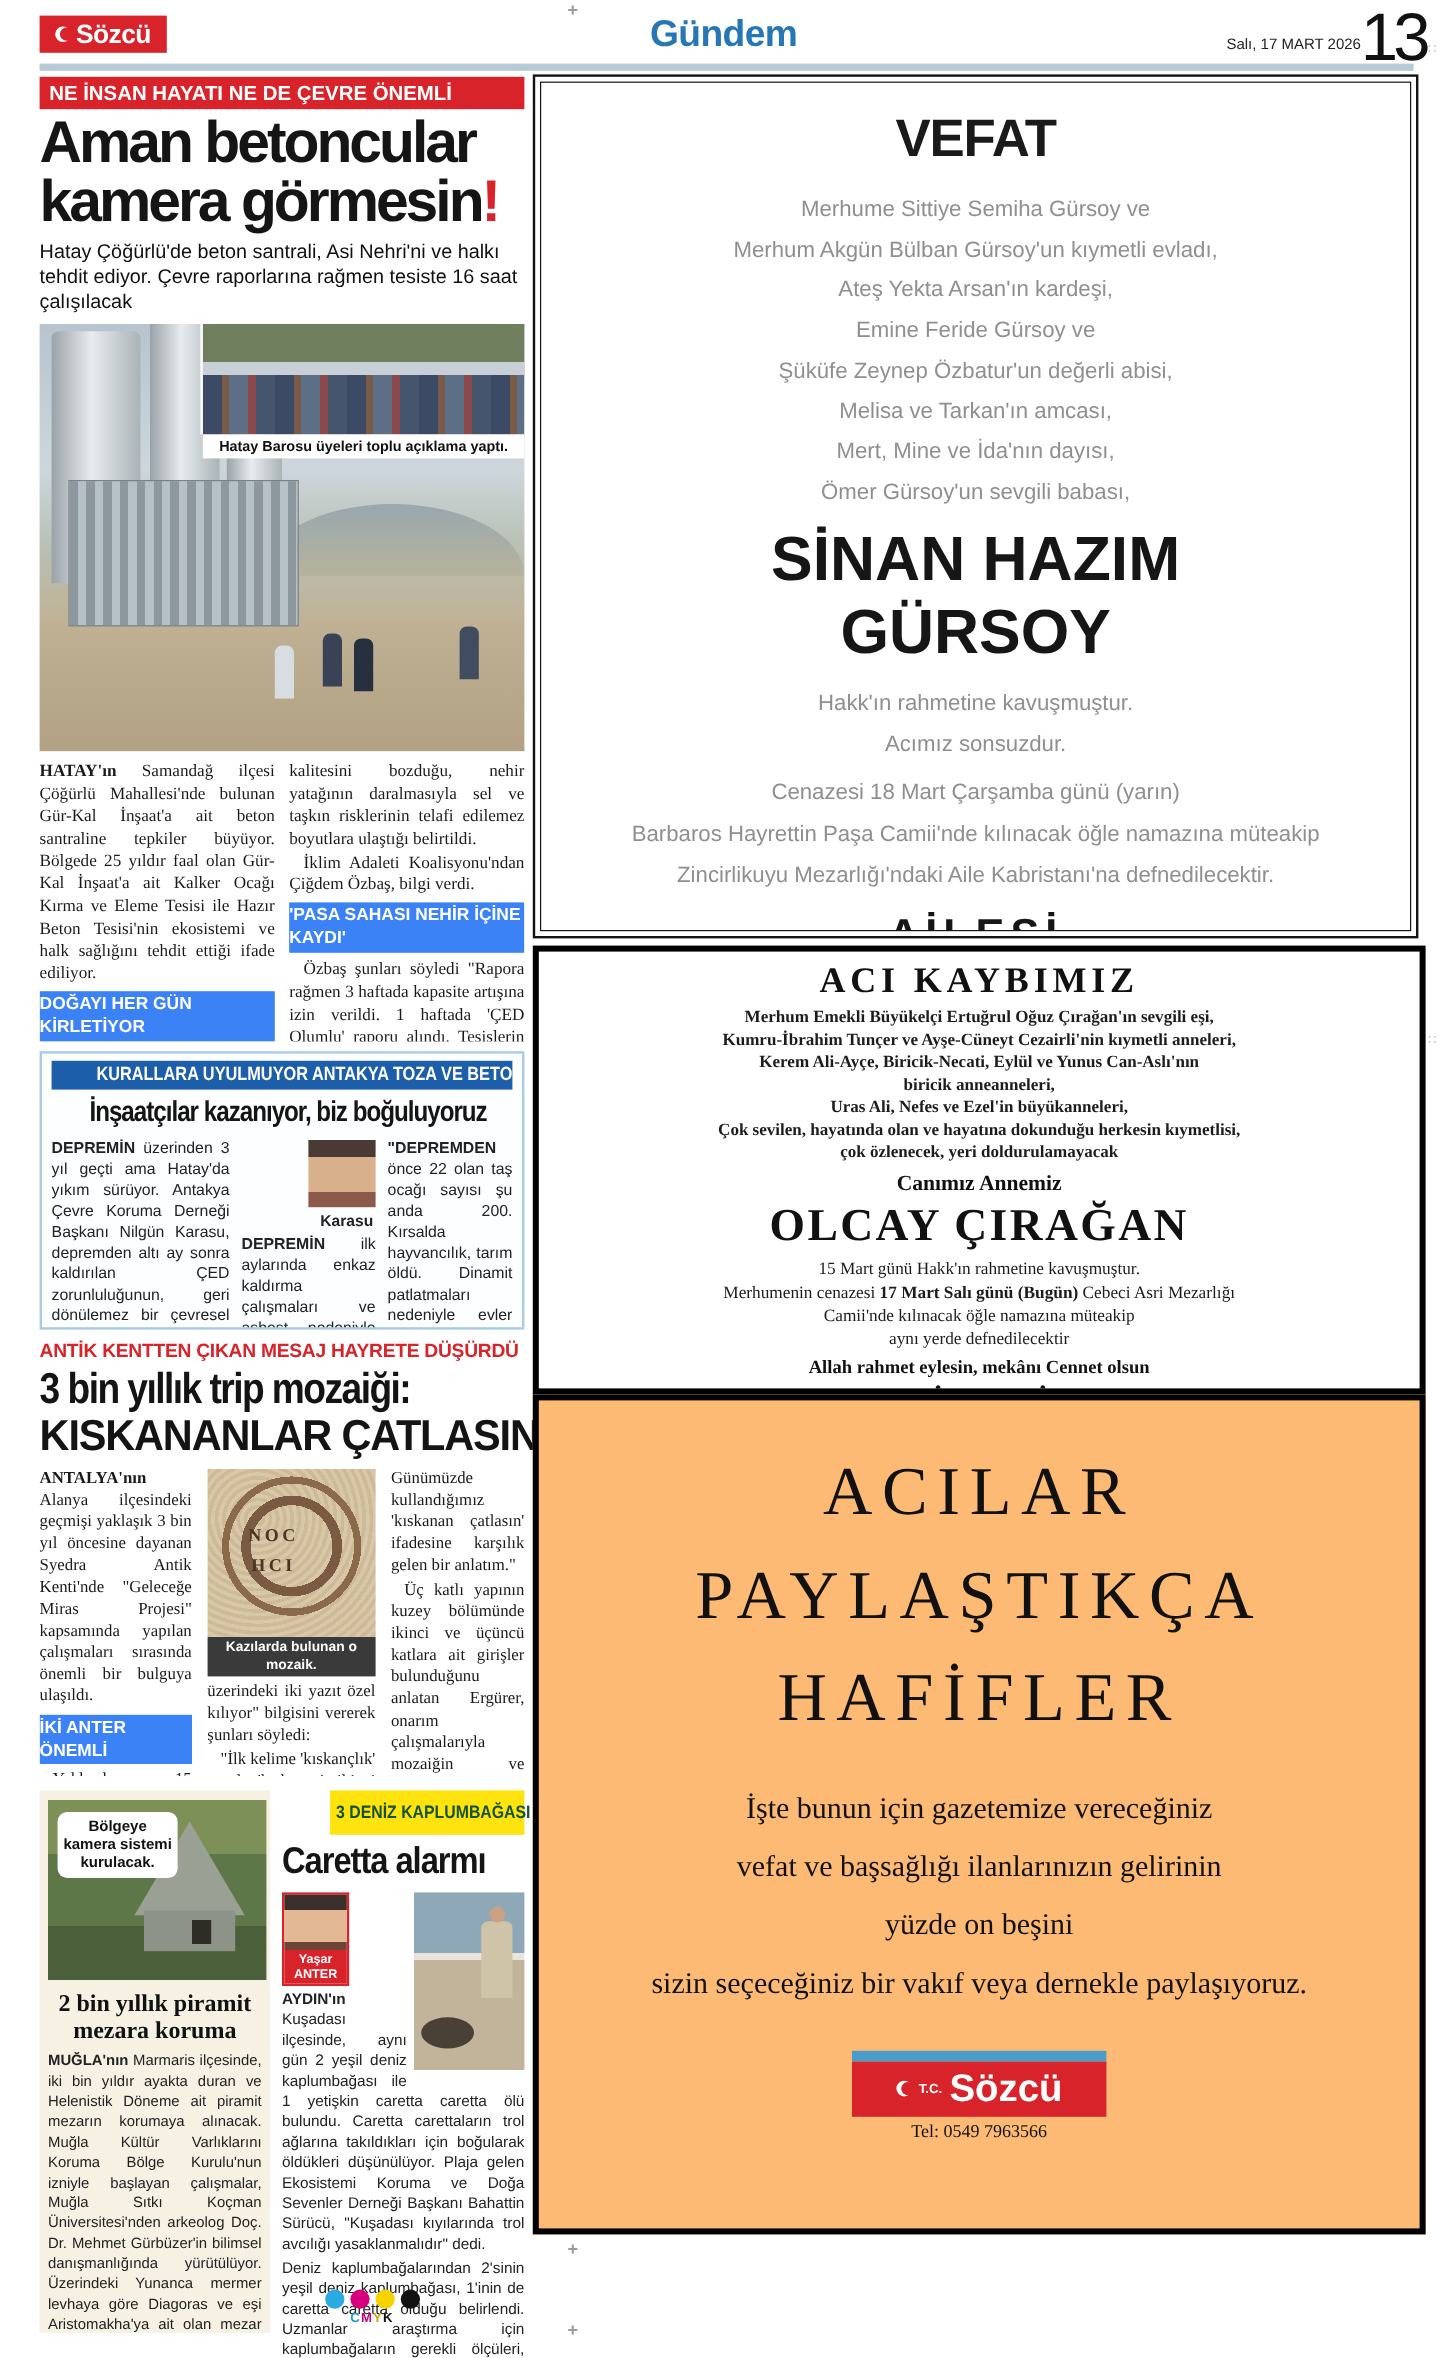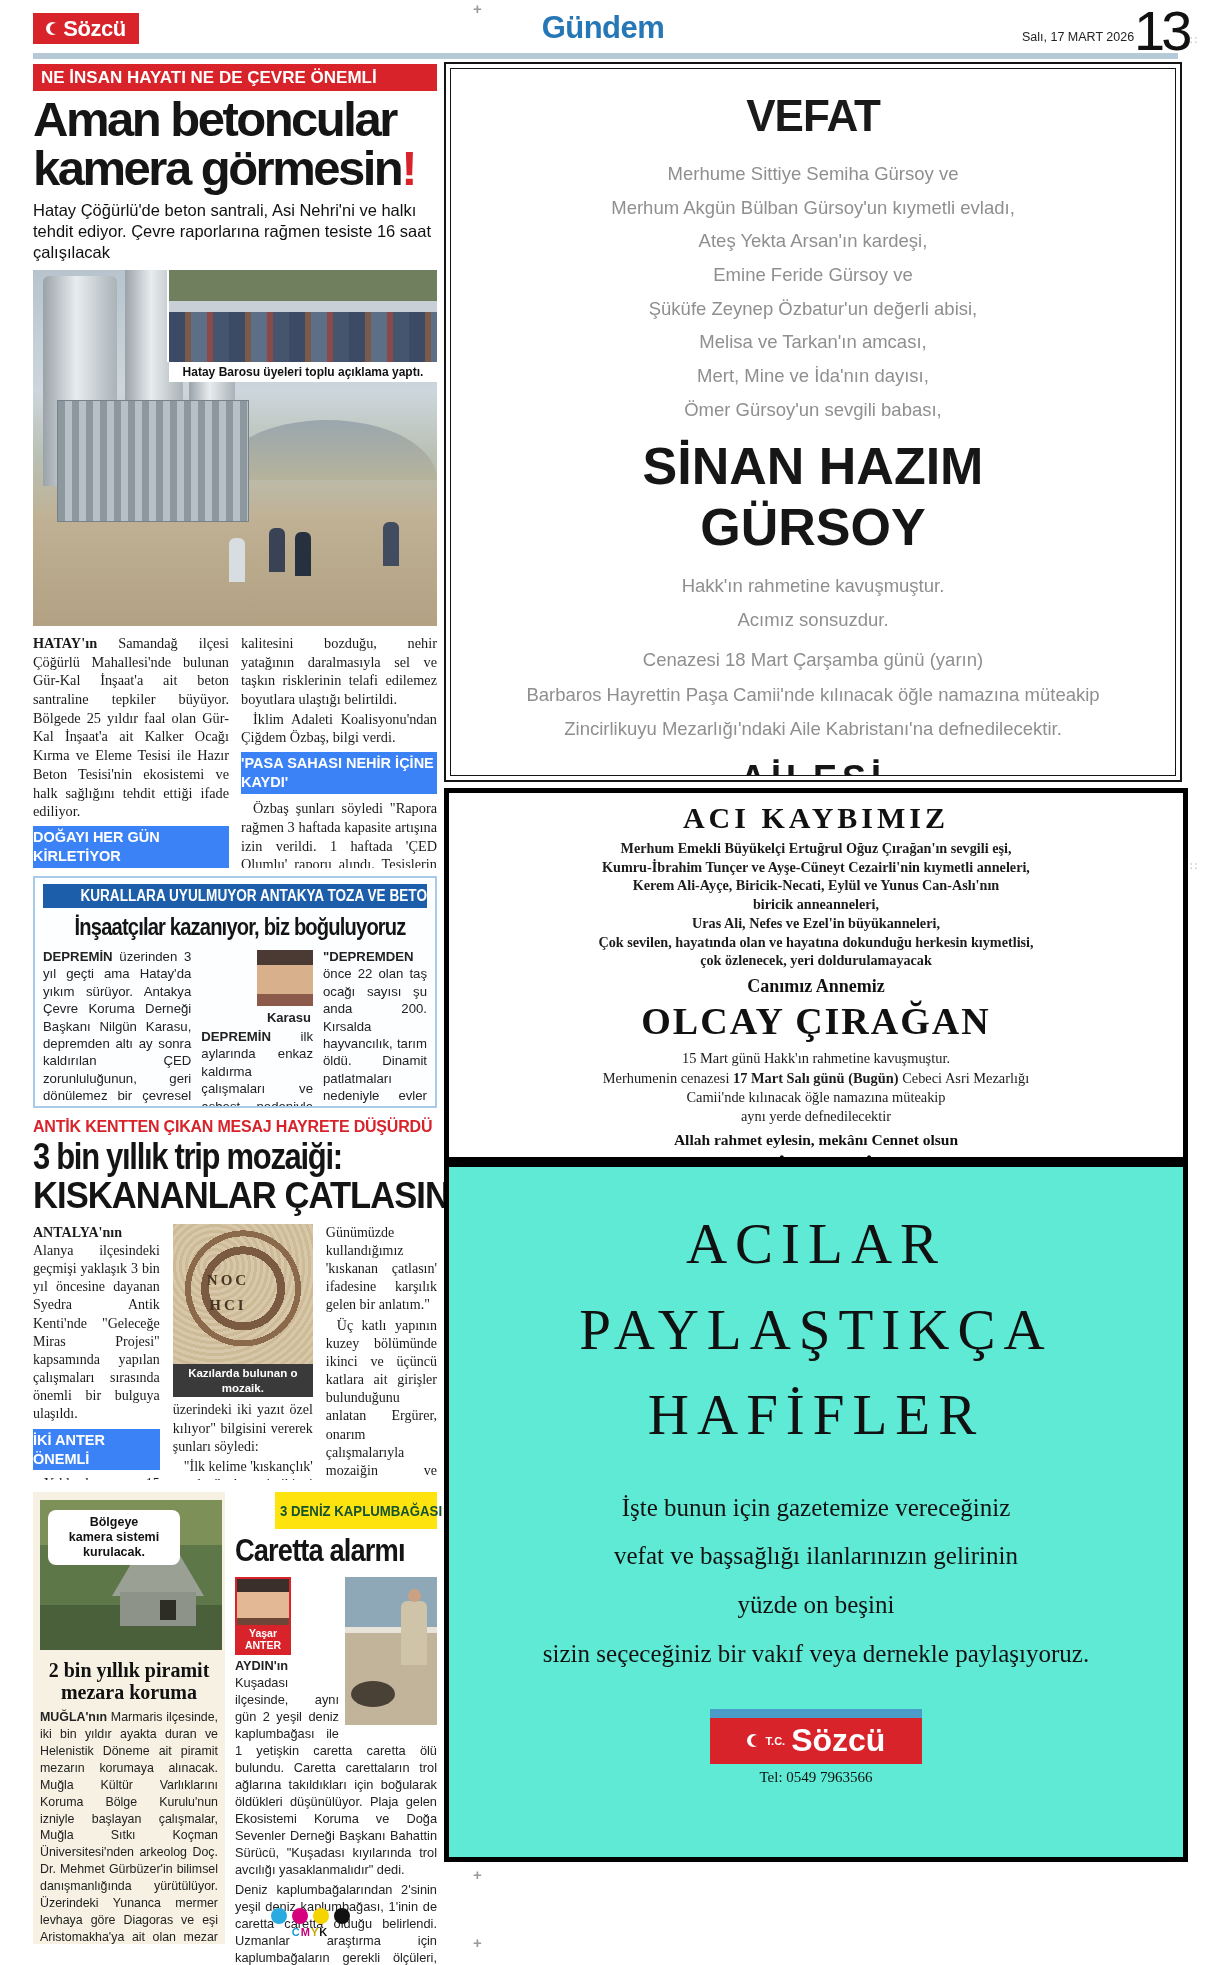--- a/index.html
+++ b/index.html
@@ -88,21 +88,21 @@
 
   .bottom-row{margin-top:12px;display:flex;gap:10px;align-items:flex-start;}
   .cream-box{width:182px;background:#f6f1e3;padding:8px 7px;height:436px;overflow:hidden;}
   .pyramid-photo{width:182px;height:150px;position:relative;overflow:hidden;
      background:linear-gradient(#7c9058 0 30%,#5d7748 30% 70%,#49603a 70%);}
   .pyr-shape{position:absolute;right:18px;top:18px;width:0;height:0;
      border-left:46px solid transparent;border-right:46px solid transparent;border-bottom:78px solid #9aa094;}
   .pyr-base{position:absolute;right:26px;top:92px;width:76px;height:34px;background:#8d9388;}
   .pyr-door{position:absolute;right:46px;top:100px;width:16px;height:20px;background:#2d2d26;}
   .photo-bubble{position:absolute;left:8px;top:10px;width:92px;background:#fff;border-radius:8px;
-     font-weight:bold;font-size:12.5px;text-align:center;padding:5px 20px;line-height:1.2;color:#111;}
+     font-weight:bold;font-size:12.5px;text-align:center;padding:5px 4px;line-height:1.2;color:#111;}
   .pyramid-headline{font-family:"Liberation Serif",serif;font-weight:bold;font-size:20px;
      text-align:center;line-height:1.12;margin:9px 0 6px;color:#111;}
   .pyramid-body{font-size:12.4px;line-height:1.36;text-align:justify;color:#222;}
 
   .caretta-col{width:202px;}
   .yellow-banner{background:#ffe30e;color:#14532d;font-weight:900;font-size:15px;padding:10px 5px;margin-left:40px;}
   .caretta-headline{font-size:31px;font-weight:900;letter-spacing:-1px;margin:4px 0 6px;color:#141414;}
   .caretta-body{font-size:12.8px;line-height:1.33;text-align:justify;color:#222;}
   .caretta-body p{margin:0 0 3px;}
   .byline-card{float:left;width:52px;margin:2px 6px 2px 0;border:2px solid #d8232a;}
@@ -133,21 +133,21 @@
   .aci-box{left:444px;top:788px;width:734px;height:364px;border:5px solid #000;background:#fff;
      font-family:"Liberation Serif",serif;text-align:center;overflow:hidden;}
   .aci-title{margin-top:8px;font-size:30px;font-weight:bold;letter-spacing:4px;color:#111;}
   .aci-lines{margin-top:4px;font-size:14.2px;font-weight:bold;line-height:1.32;color:#1c1c1c;}
   .aci-dear{margin-top:6px;font-size:18px;font-weight:bold;}
   .aci-name{margin-top:2px;font-size:38px;font-weight:bold;letter-spacing:2px;}
   .aci-details{margin-top:6px;font-size:14.4px;line-height:1.35;color:#1c1c1c;}
   .aci-prayer{margin-top:4px;font-size:15.5px;font-weight:bold;}
   .aci-family{margin-top:5px;font-size:26px;font-weight:bold;letter-spacing:7px;}
 
-  .promo-box{left:444px;top:1162px;width:734px;height:690px;border:5px solid #000;background:#5eead4;
+  .promo-box{left:444px;top:1162px;width:734px;height:690px;border:5px solid #000;background:#fdba74;
      font-family:"Liberation Serif",serif;text-align:center;overflow:hidden;}
   .promo-title{margin-top:34px;font-size:57px;letter-spacing:8px;line-height:1.5;color:#111;}
   .promo-body{margin-top:26px;font-size:25px;line-height:1.95;color:#111;}
   .promo-logo{margin:30px auto 0;width:212px;}
   .promo-logo .bluebar{height:9px;background:#4a9cc9;}
   .promo-logo .redbox{height:46px;background:#d8232a;display:flex;align-items:center;justify-content:center;gap:6px;}
   .promo-logo .tc{color:#fff;font-size:11px;font-weight:bold;font-family:"Liberation Sans",sans-serif;}
   .promo-logo .word{color:#fff;font-weight:bold;font-size:32px;font-family:"Liberation Sans",sans-serif;}
   .promo-phone{margin-top:5px;font-size:15px;color:#111;}
 </style>

